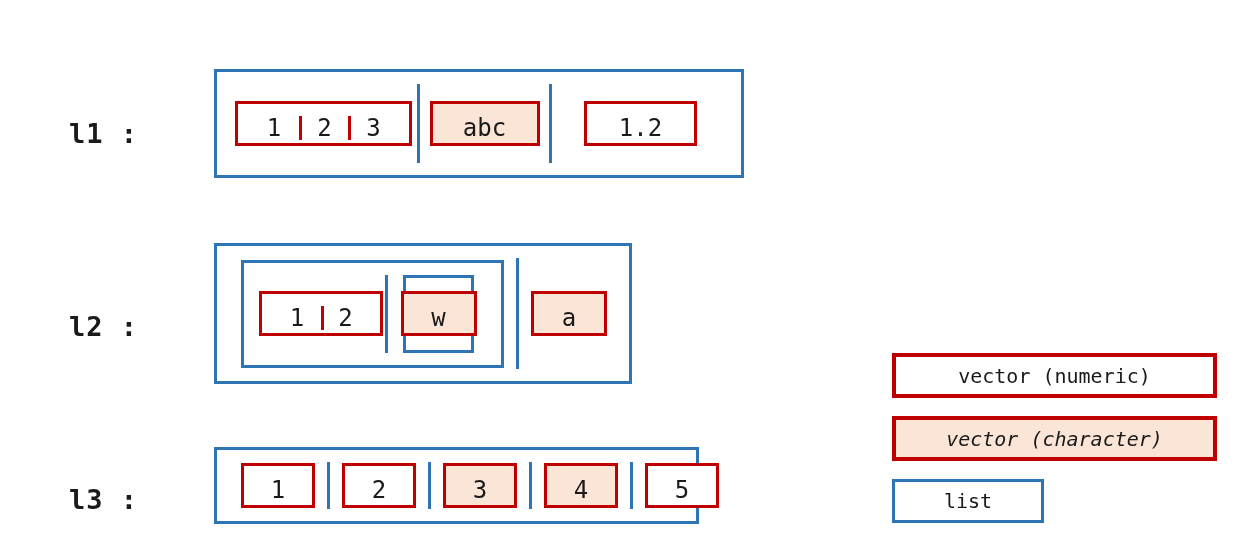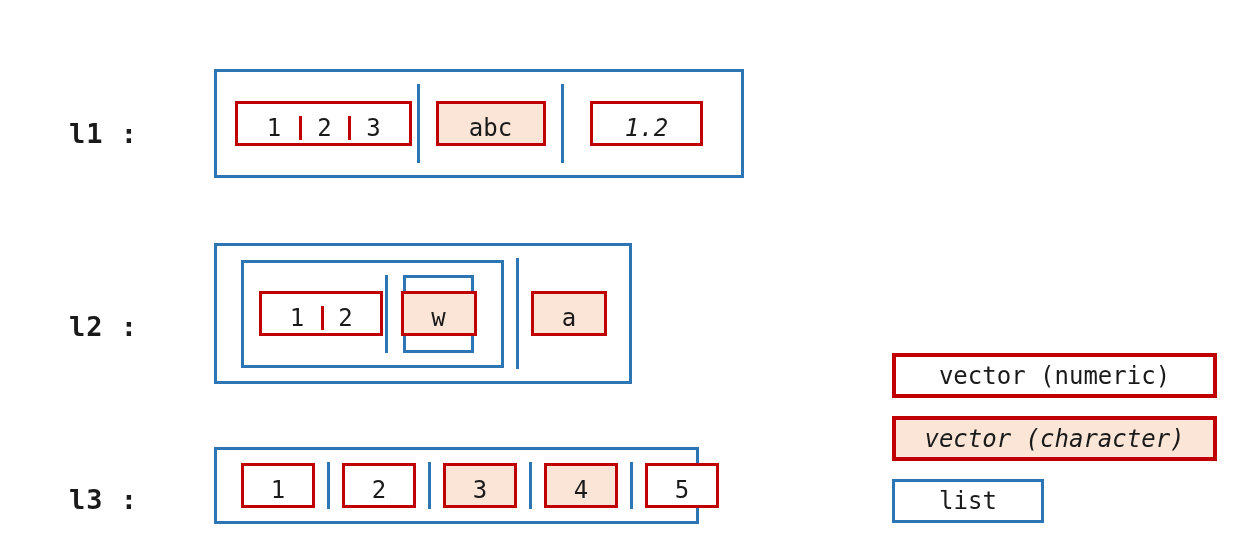--- a/index.html
+++ b/index.html
@@ -55,21 +55,21 @@
   .vcell + .vcell{border-left:3px solid var(--red);}
   .nested-list{
     border:3px solid var(--blue);
     background:#fff;
     display:flex;
     align-items:stretch;
   }
   .legend-item{
     position:absolute;
     display:flex;align-items:center;justify-content:center;
-    font-size:24px;
+    font-size:20px;
     background:#fff;
   }
   .legend-numeric{border:4px solid var(--red);}
   .legend-character{border:4px solid var(--red);background:var(--peach);font-style:italic;}
   .legend-list{border:3px solid var(--blue);}
 </style>
 </head>
 <body>
 
 <div class="canvas">
@@ -77,26 +77,26 @@
   <div class="row-label" style="top:83px;">l1 :</div>
 
   <div class="list-box" style="left:190px;top:45px;width:530px;height:109px;">
     <div class="comp" style="width:188px;">
       <div class="vec">
         <span class="vcell" style="width:49px;">1</span>
         <span class="vcell" style="width:49px;">2</span>
         <span class="vcell" style="width:49px;">3</span>
       </div>
     </div>
-    <div class="comp" style="width:144px;">
+    <div class="comp" style="width:132px;">
       <div class="vec char">
         <span class="vcell" style="width:80px;">abc</span>
       </div>
     </div>
-    <div class="comp" style="flex:1;font-style:italic;">
+    <div class="comp" style="flex:1;">
       <div class="vec">
         <span class="vcell" style="width:83px;">1.2</span>
       </div>
     </div>
   </div>
 
   <div class="row-label" style="top:276px;">l2 :</div>
 
   <div class="list-box" style="left:190px;top:219px;width:418px;height:141px;">
     <div class="comp" style="width:315px;">

